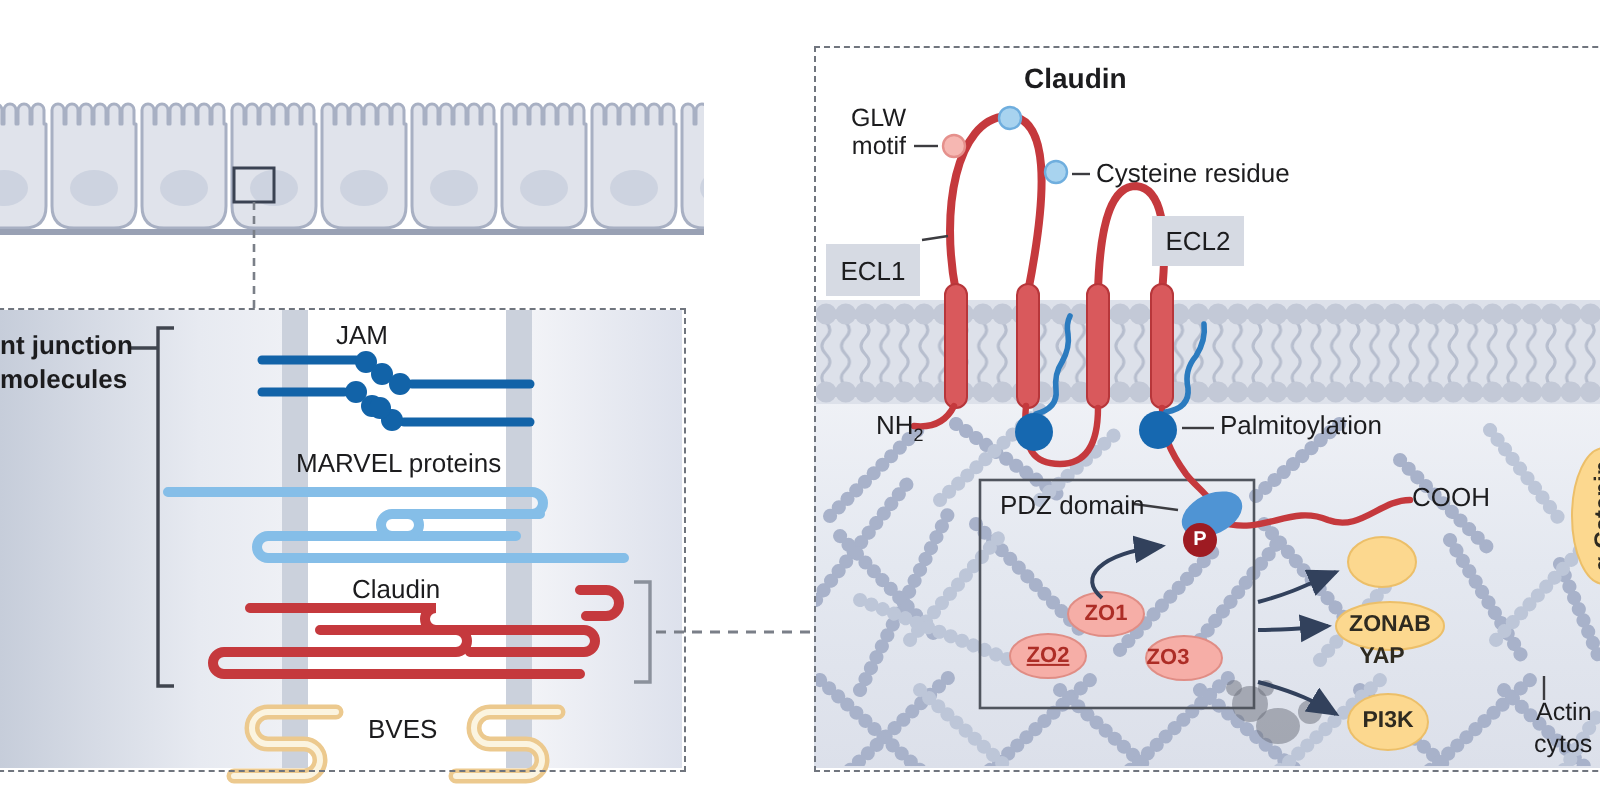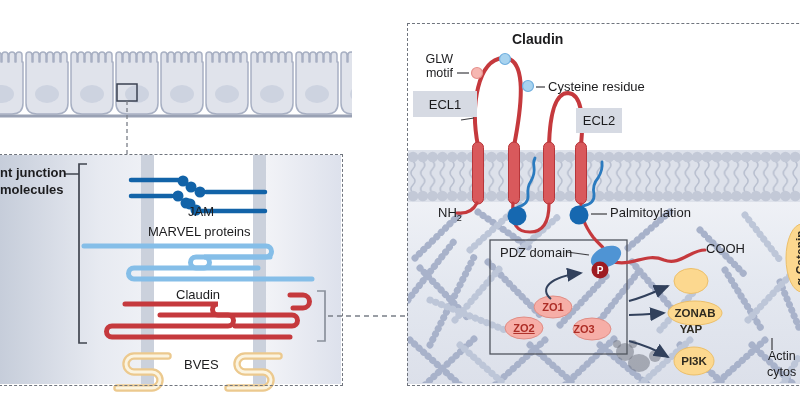--- a/index.html
+++ b/index.html
@@ -245,30 +245,30 @@
       <line x1="567" y1="252" x2="589" y2="255"></line>
       <line x1="772" y1="338" x2="772" y2="350"></line>
     </g>
   </svg>
 
   <div class="abs panel-border" id="left-panel-border"></div>
   <div class="abs panel-border" id="right-panel-border"></div>
 
   <div class="lbl txt bold" style="left:0;top:166px;">nt junction</div>
   <div class="lbl txt bold" style="left:0;top:183px;">molecules</div>
-  <div class="lbl txt" style="left:188px;top:161px;margin-top:44px;">JAM</div>
+  <div class="lbl txt" style="left:168px;top:161px;">JAM</div>
   <div class="lbl txt" style="left:148px;top:225px;">MARVEL proteins</div>
   <div class="lbl txt" style="left:176px;top:288px;">Claudin</div>
   <div class="lbl txt" style="left:184px;top:358px;">BVES</div>
 
   <div class="lbl txt bold" style="left:512px;top:32px;font-size:14px;">Claudin</div>
   <div class="lbl txt" style="right:347px;top:53px;font-size:12.5px;">GLW</div>
   <div class="lbl txt" style="right:347px;top:67px;font-size:12.5px;">motif</div>
   <div class="lbl txt" style="left:548px;top:80px;">Cysteine residue</div>
-  <div class="ecl-box" style="left:413px;top:91px;width:64px;height:26px;">
+  <div class="ecl-box" style="left:413px;top:122px;width:47px;height:26px;">
     <span>ECL1</span>
   </div>
   <div class="ecl-box" style="left:576px;top:108px;width:46px;height:25px;">
     <span>ECL2</span>
   </div>
   <div class="lbl txt" style="left:438px;top:206px;">
     <span>NH</span><sub class="nh2">2</sub>
   </div>
   <div class="lbl txt" style="left:610px;top:206px;">Palmitoylation</div>
   <div class="lbl txt" style="left:500px;top:246px;">PDZ domain</div>

